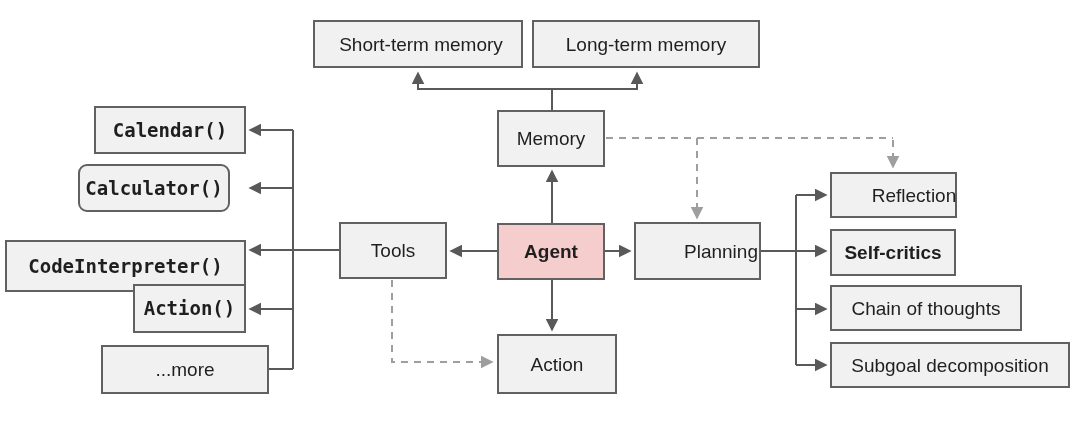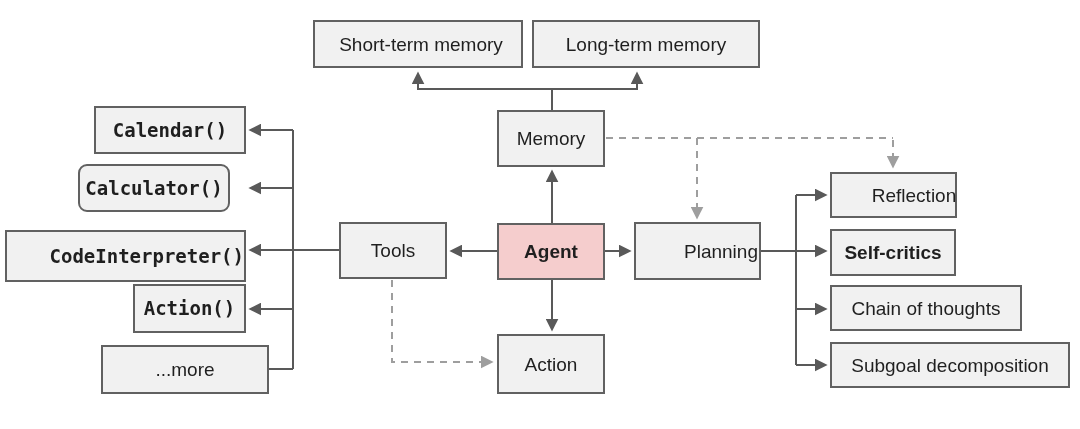--- a/index.html
+++ b/index.html
@@ -48,26 +48,26 @@
   }
   .node.agent {
     background: var(--agent-fill, #f5cdcd);
     font-weight: bold;
   }
   
   #n-short-term   { left: 313px; top: 20px;  width: 210px; height: 48px; padding-left: 6px; }
   #n-long-term    { left: 532px; top: 20px;  width: 228px; height: 48px; }
   #n-memory       { left: 497px; top: 110px; width: 108px; height: 57px; }
   #n-agent        { left: 497px; top: 223px; width: 108px; height: 57px; }
-  #n-action       { left: 497px; top: 334px; width: 108px; height: 60px; }
+  #n-action       { left: 497px; top: 334px; width: 120px; height: 60px; }
   #n-tools        { left: 339px; top: 222px; width: 108px; height: 57px; }
   #n-planning     { left: 634px; top: 222px; width: 127px; height: 58px; padding-left: 47px; }
   #n-calendar     { left: 94px;  top: 106px; width: 152px; height: 48px; }
   #n-calculator   { left: 78px;  top: 164px; width: 152px; height: 48px; border-radius: 9px; }
-  #n-codeinterp   { left: 5px;   top: 230px; width: 241px; height: 52px; justify-content: flex-end; }
+  #n-codeinterp   { left: 5px;   top: 240px; width: 241px; height: 52px; }
   #n-search       { left: 133px; top: 284px; width: 113px; height: 49px; }
   #n-more         { left: 101px; top: 345px; width: 168px; height: 49px; }
   #n-reflection   { left: 830px; top: 172px; width: 127px; height: 46px; padding-left: 41px; }
   #n-selfcritics  { left: 830px; top: 229px; width: 126px; height: 47px; font-weight: bold; }
   #n-chain        { left: 830px; top: 285px; width: 192px; height: 46px; }
   #n-subgoal      { left: 830px; top: 342px; width: 240px; height: 46px; }
 </style>
 </head>
 <body>
 

